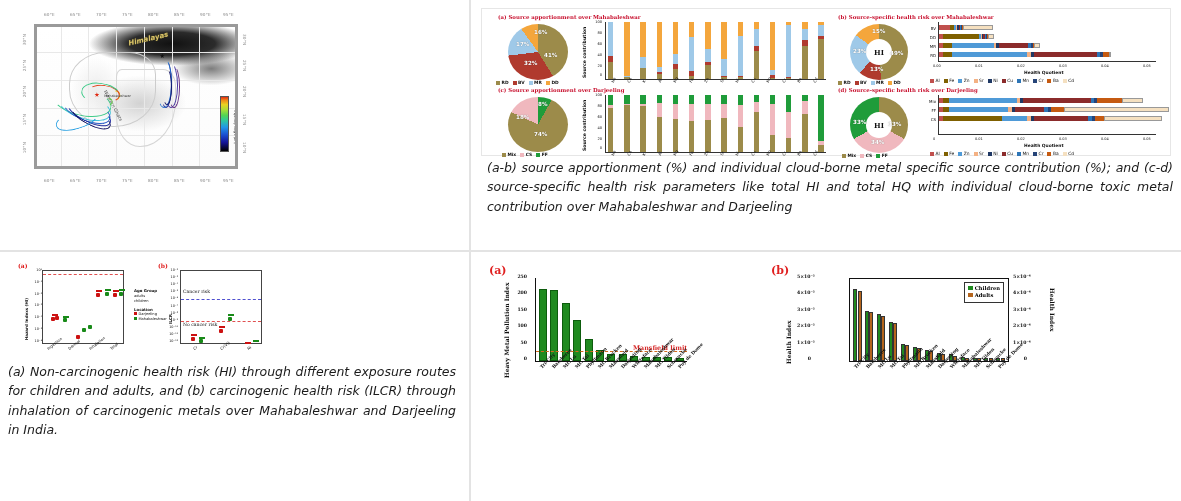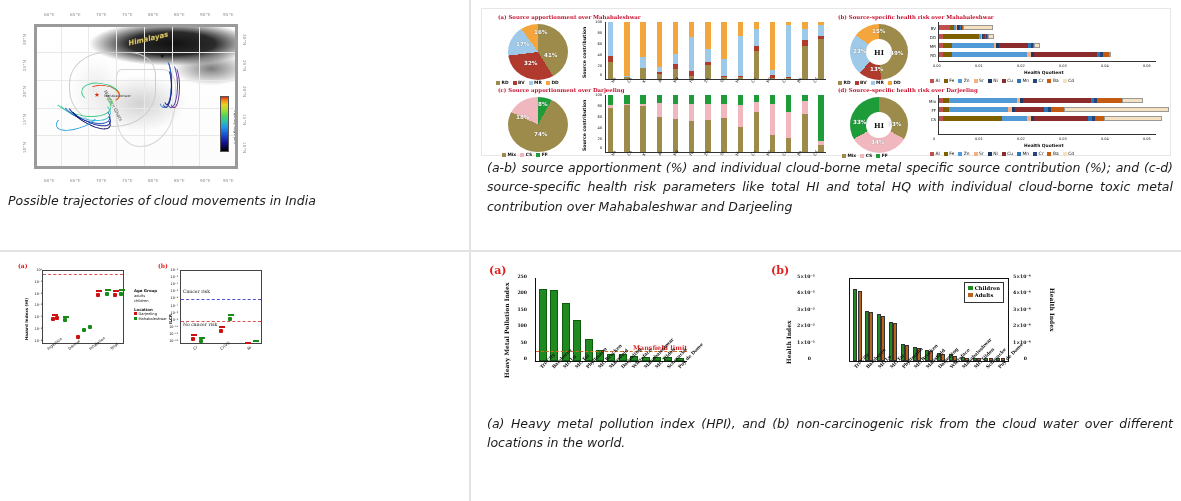--- a/index.html
+++ b/index.html
@@ -210,21 +210,20 @@
         <div class="traj" style="left:63%;top:30%;width:5%;height:26%;border:1.4px solid #111166;border-radius:50%;border-color:transparent #111166 #111166 transparent;"></div>
 
         <div class="site-star" style="left:29%; top:47%;"></div>
         <div class="site-star dark" style="left:62%; top:19%;"></div>
         <div class="site-txt" style="left:34%; top:48%;">Mahabaleshwar</div>
 
         <div class="cbar"></div>
         <div class="cbar-cap">Trajectory Height (km)</div>
       </div>
     </div>
-    <div class="caption cap-narrow">Possible trajectories of cloud movements in India</div>
   </div>
 
   <div class="cell tr">
     <div class="fig2">
 
       <div class="q" style="left:8px; top:5px; width:340px; height:70px;">
         <div class="ptitle" style="position:absolute;left:8px;top:0;">(a)  Source apportionment over Mahabaleshwar</div>
         <div class="pie" style="left:18px; top:10px; width:60px; height:56px; position:absolute;
              background:conic-gradient(from 0deg,#9c8b4a 0deg 148deg,#b03a2e 148deg 263deg,#9fc9e8 263deg 324deg,#f4a63c 324deg 360deg);">
           <span class="pielab" style="left:36px; top:28px;">41%</span>
@@ -731,20 +730,21 @@
         <div class="pt bar" style="left:47px; top:43px; background:#188a18"></div>
         <div class="pt bar" style="left:64px; top:71px; background:#cc1111"></div>
         <div class="pt bar" style="left:72px; top:69px; background:#188a18"></div>
       </div>
       <div id="xtk-b3">
           <div class="xtk3" style="left: 180px; top: 87px;">Cr</div>
           <div class="xtk3" style="left: 207px; top: 87px;">Cr(VI)</div>
           <div class="xtk3" style="left: 234px; top: 87px;">Ni</div>
         </div>
     </div>
+    <div class="caption cap-narrow">(a) Non-carcinogenic health risk (HI) through different exposure routes for children and adults, and (b) carcinogenic health risk (ILCR) through inhalation of carcinogenic metals over Mahabaleshwar and Darjeeling in India.</div>
   </div>
 
   <div class="cell br">
     <div class="fig4">
 
       <div class="panel-tag" style="position:absolute; left:8px; top:4px; font-size:11px;">(a)</div>
       <div class="ylab4" style="left:22px; top:14px; height:104px;">Heavy Metal Pollution Index</div>
       <div id="ytk-hpi">
           <div class="ytk4" style="left: 32px; top: 14px; width: 14px;">250</div>
           <div class="ytk4" style="left: 32px; top: 30.4px; width: 14px;">200</div>
@@ -876,16 +876,15 @@
           <div class="xtk4" style="left: 432px; top: 106px;">Mt. Brocken</div>
           <div class="xtk4" style="left: 444px; top: 106px;">Mansfield</div>
           <div class="xtk4" style="left: 456px; top: 106px;">Darjeeling</div>
           <div class="xtk4" style="left: 468px; top: 106px;">Whiteface</div>
           <div class="xtk4" style="left: 480px; top: 106px;">Mahabaleshwar</div>
           <div class="xtk4" style="left: 492px; top: 106px;">Mt. Tilden</div>
           <div class="xtk4" style="left: 504px; top: 106px;">Schmucke</div>
           <div class="xtk4" style="left: 516px; top: 106px;">Puy de Dome</div>
         </div>
     </div>
-    <div class="caption cap-wide" style="margin-left:8px;">(a) Heavy metal pollution index (HPI), and (b) non-carcinogenic risk from the cloud water over different locations in the world.</div>
   </div>
 
 </div>
 
 </body></html>

